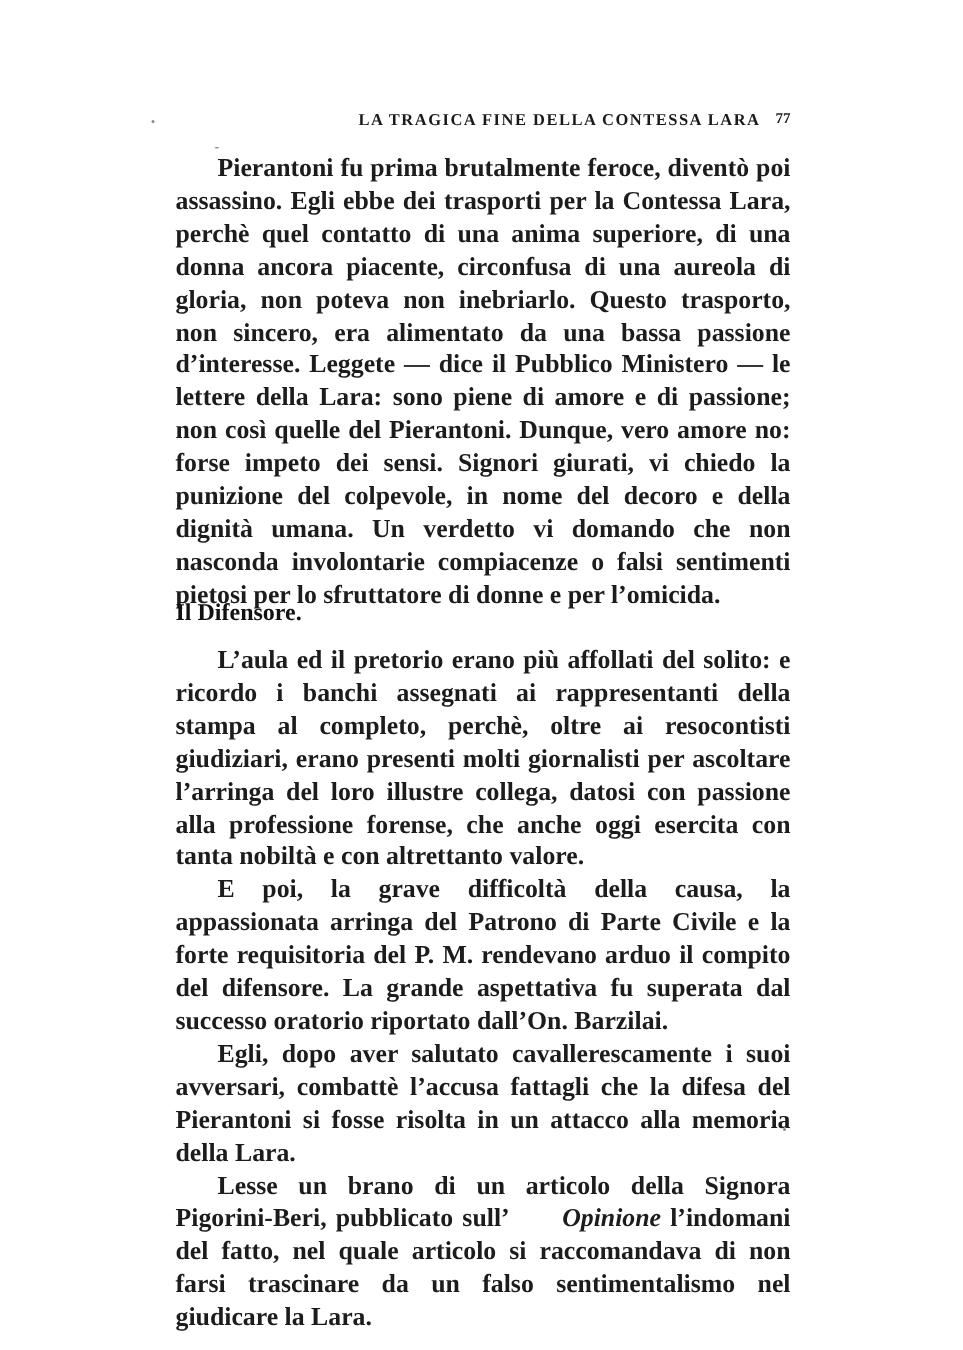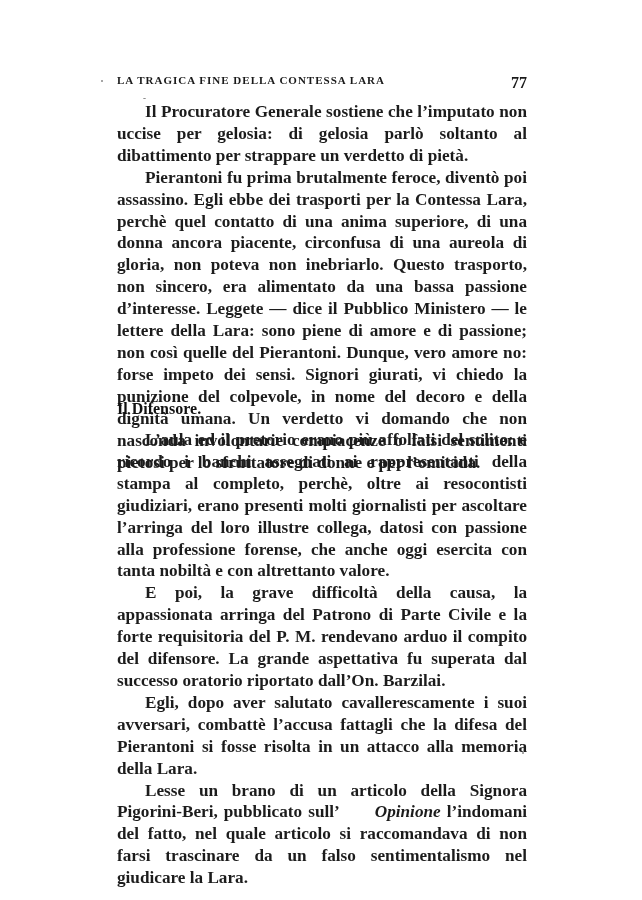--- a/index.html
+++ b/index.html
@@ -29,26 +29,26 @@
       height: 16px;
       font-family: "Liberation Serif", serif;
       font-weight: bold;
       font-size: 11px;
       letter-spacing: 1px;
     }
     .running-head .title {
       position: absolute;
       left: 0;
       width: 390px;
-      text-align: left;
+      text-align: right;
     }
     .running-head .folio {
       position: absolute;
       right: 0;
-      font-size: 16px;
+      font-size: 10px;
       letter-spacing: 0;
       font-family: Liberation Serif, serif;
     }
     .speck {
       position: absolute;
       width: 2px;
       height: 2px;
       background: #888;
       border-radius: 50%;
     }
@@ -90,21 +90,20 @@
 <div class="page">
   <span class="speck" style="left:-16px; top:80px;"></span>
   <span class="speck" style="left:26px; top:98px; width:3px; height:1px;"></span>
 
   <div class="running-head">
     <span class="title">LA TRAGICA FINE DELLA CONTESSA LARA</span>
     <span class="folio">77</span>
   </div>
 
   <div class="text-block block-1">
-    <p>Il Procuratore Generale sostiene che l’imputato non uccise per gelosia: di gelosia parlò soltanto al dibattimento per strappare un verdetto di pietà.</p>
     <p>Pierantoni fu prima brutalmente feroce, diventò poi assassino. Egli ebbe dei trasporti per la Contessa Lara, perchè quel contatto di una anima superiore, di una donna ancora piacente, circonfusa di una aureola di gloria, non poteva non inebriarlo. Questo trasporto, non sincero, era alimentato da una bassa passione d’interesse. Leggete — dice il Pubblico Ministero — le lettere della Lara: sono piene di amore e di passione; non così quelle del Pierantoni. Dunque, vero amore no: forse impeto dei sensi. Signori giurati, vi chiedo la punizione del colpevole, in nome del decoro e della dignità umana. Un verdetto vi domando che non nasconda involontarie compiacenze o falsi sentimenti pietosi per lo sfruttatore di donne e per l’omicida.</p>
   </div>
 
   <div class="section-heading">Il Difensore.</div>
 
   <div class="text-block block-2">
     <p>L’aula ed il pretorio erano più affollati del solito: e ricordo i banchi assegnati ai rappresentanti della stampa al completo, perchè, oltre ai resocontisti giudiziari, erano presenti molti giornalisti per ascoltare l’arringa del loro illustre collega, datosi con passione alla professione forense, che anche oggi esercita con tanta nobiltà e con altrettanto valore.</p>
     <p>E poi, la grave difficoltà della causa, la appassionata arringa del Patrono di Parte Civile e la forte requisitoria del P. M. rendevano arduo il compito del difensore. La grande aspettativa fu superata dal successo oratorio riportato dall’On. Barzilai.</p>
     <p>Egli, dopo aver salutato cavallerescamente i suoi avversari, combattè l’accusa fattagli che la difesa del Pierantoni si fosse risolta in un attacco alla memoria della Lara.</p>
     <p><span>Lesse un brano di un articolo della Signora Pigorini-Beri, pubblicato sull’</span><em class="it">Opinione</em><span> l’indomani del fatto, nel quale articolo si raccomandava di non farsi trascinare da un falso sentimentalismo nel giudicare la Lara.</span></p>

